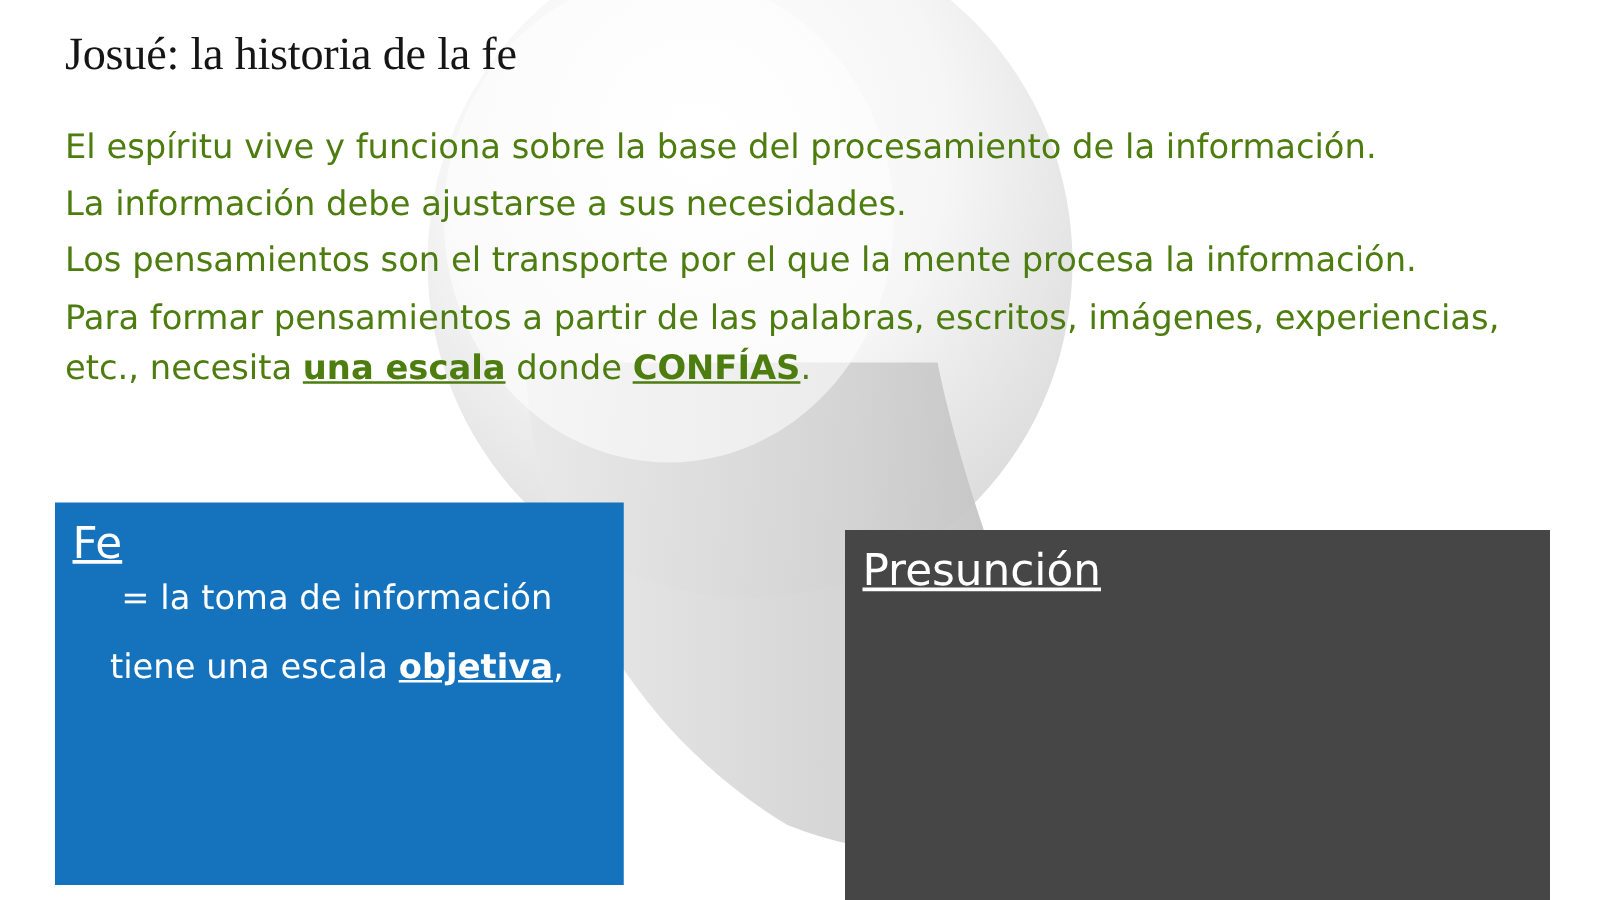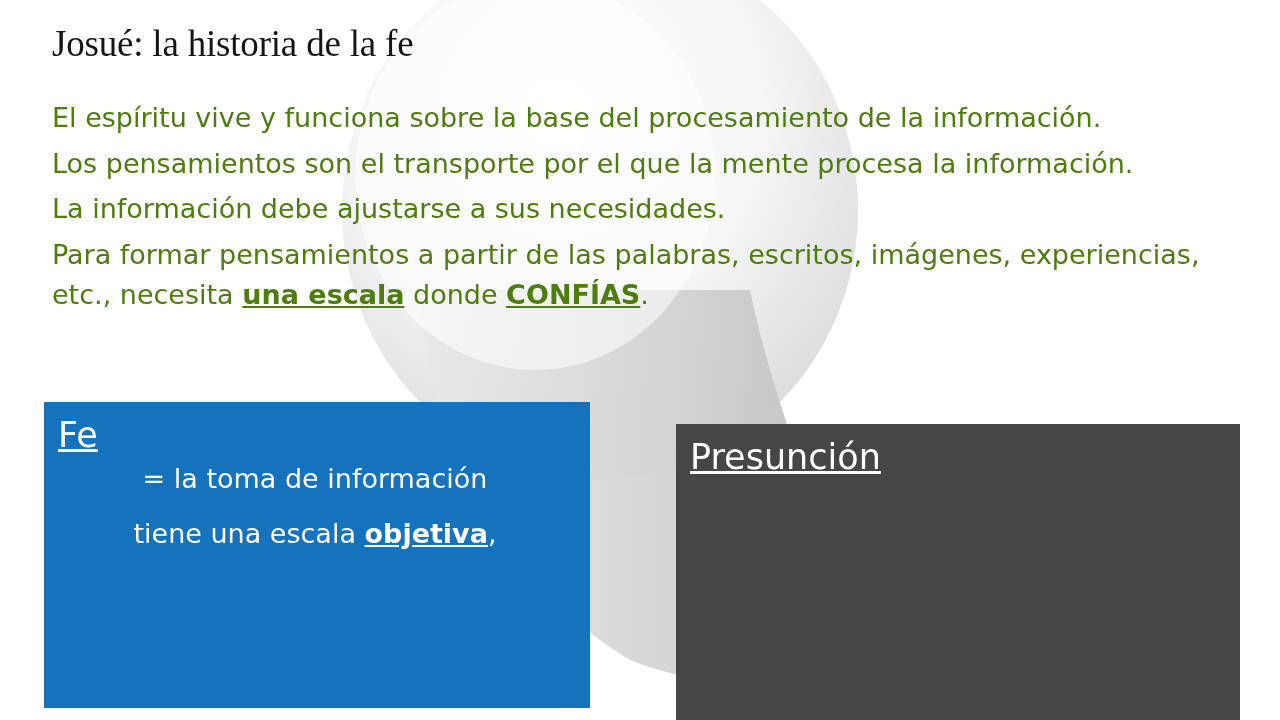--- a/index.html
+++ b/index.html
@@ -59,21 +59,21 @@
   
   .panel {
     position: absolute;
     box-sizing: border-box;
     padding: 14px 18px 18px 14px;
     color: #ffffff;
   }
   .panel-fe {
     left: 44px;
     top: 402px;
-    width: 546px;
+    width: 455px;
     height: 306px;
     background: #1572bd;
   }
   .panel-pres {
     left: 676px;
     top: 424px;
     width: 564px;
     height: 360px;
     background: #464646;
   }
@@ -119,22 +119,22 @@
     <ellipse cx="300" cy="250" rx="258" ry="268" fill="url(#headGrad)"></ellipse>
     <path d="M120 330 C130 520 230 640 330 700 C430 740 520 720 560 660
              C520 560 470 430 450 330 Z" fill="url(#neckGrad)" opacity="0.95"></path>
     <ellipse cx="235" cy="215" rx="180" ry="195" fill="#ffffff" opacity="0.55"></ellipse>
   </svg>
 
   <div class="title">Josué: la historia de la fe</div>
 
   <div class="body-lines">
     <p>El espíritu vive y funciona sobre la base del procesamiento de la información.</p>
+    <p>La información debe ajustarse a sus necesidades.</p>
     <p>Los pensamientos son el transporte por el que la mente procesa la información.</p>
-    <p>La información debe ajustarse a sus necesidades.</p>
     <p><span>Para formar pensamientos a partir de las palabras, escritos, imágenes, experiencias, etc., necesita </span><u>una escala</u><span> donde </span><u>CONFÍAS</u><span>.</span></p>
   </div>
 
   <div class="panel panel-fe">
     <div class="panel-head">Fe</div>
     <p class="panel-line">= la toma de información</p>
     <p class="panel-line spaced"><span>tiene una escala </span><u>objetiva</u><span>,</span></p>
   </div>
 
   <div class="panel panel-pres">

